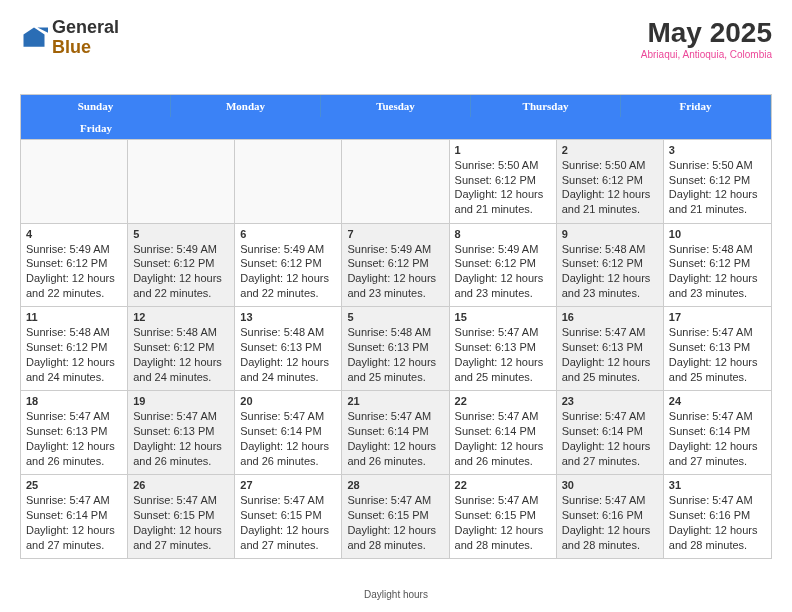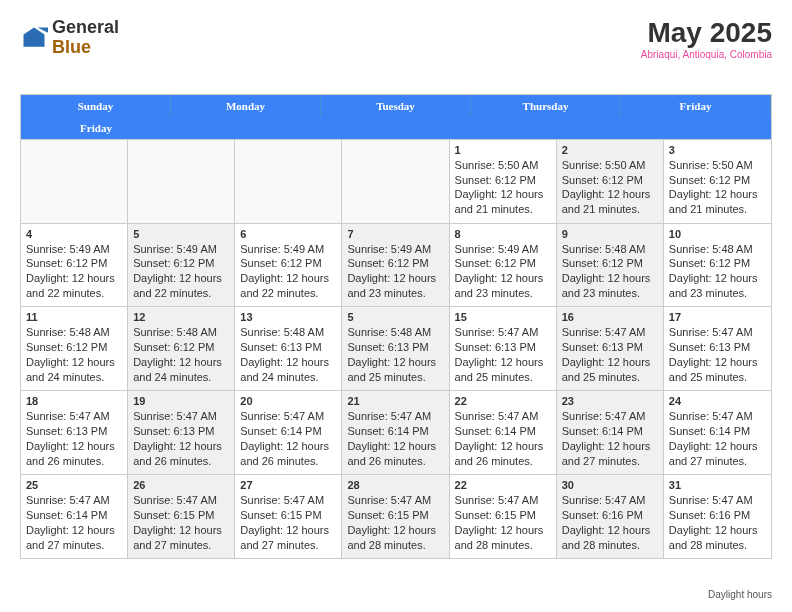--- a/index.html
+++ b/index.html
@@ -107,21 +107,21 @@
     }
     .day-info {
       font-size: 11px;
       color: #333;
       line-height: 1.35;
     }
     .footer {
       margin-top: 6px;
       font-size: 10px;
       color: #555;
-      text-align: right;
+      text-align: center;
     }
   </style>
 </head>
 <body>
 
 <div class="page">
   <div class="header">
     <div class="logo">
       <svg class="logo-icon" viewBox="0 0 32 32">
         <polygon points="16,4 28,12 28,26 4,26 4,12" fill="#2a6db5"></polygon>

